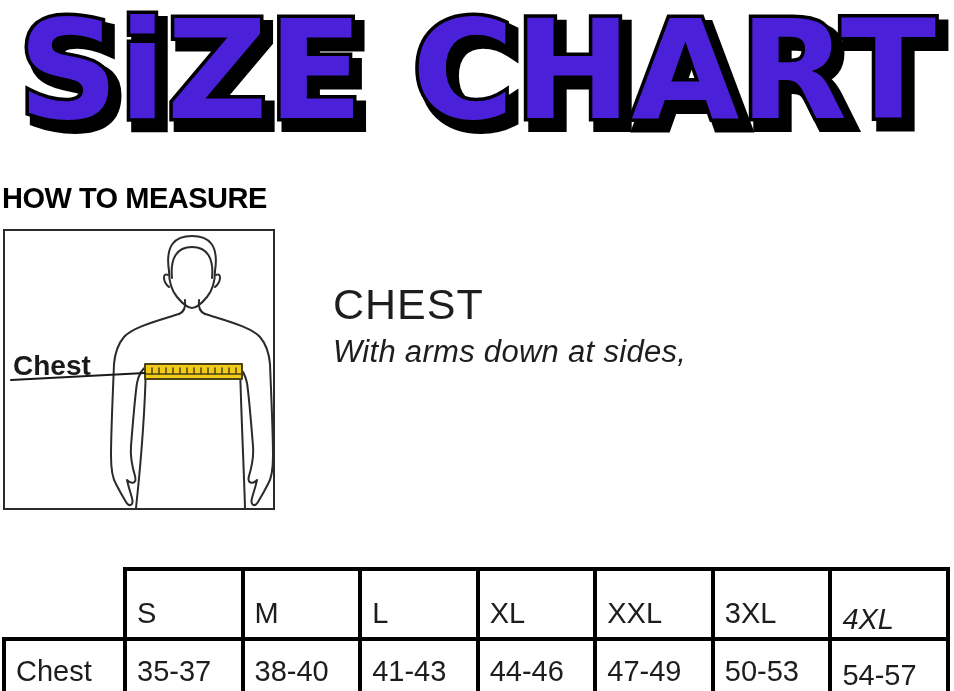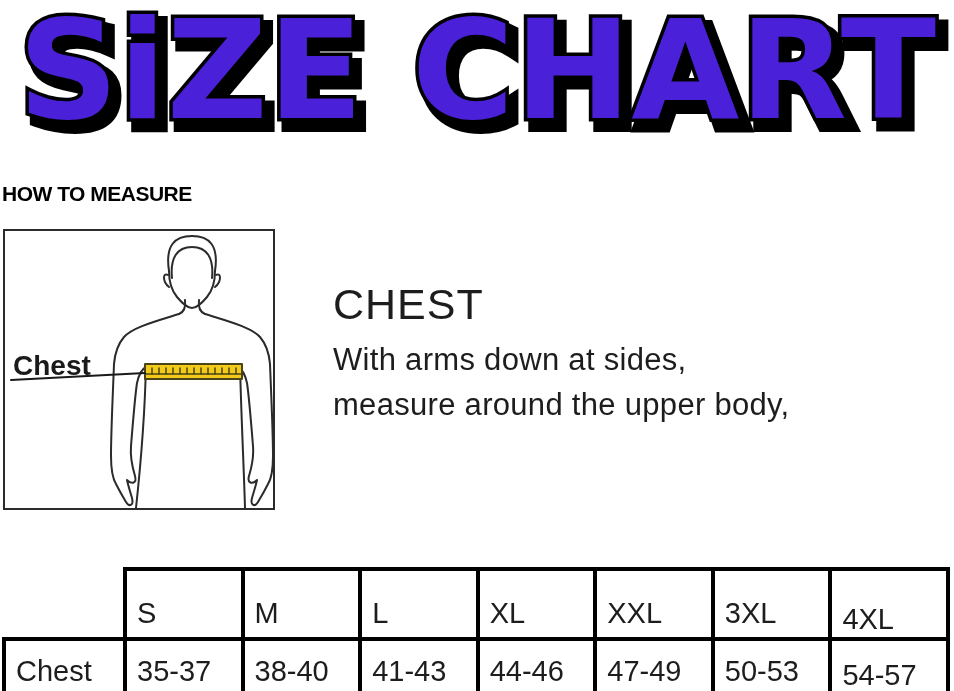--- a/index.html
+++ b/index.html
@@ -10,52 +10,52 @@
   
   .title-wrap{position:absolute;left:0;top:0;width:794px;height:160px;}
   .title-wrap svg{display:block;}
   .title-main{
     font-family:"DejaVu Sans", sans-serif;
     font-weight:bold;
   }
   
   .howto{
     position:absolute;left:2px;top:182px;
-    font-size:21px;font-weight:bold;letter-spacing:-0.5px;color:#000;
+    font-size:29px;font-weight:bold;letter-spacing:-0.5px;color:#000;
   }
   
   .figure-box{
     position:absolute;left:3px;top:229px;width:272px;height:281px;
     border:2px solid #2b2b2b;background:#fff;box-sizing:border-box;
   }
   .figure-box svg{display:block;}
   
   .instructions{position:absolute;left:333px;top:280px;width:615px;}
   .instructions h2{
     margin:0;font-size:43px;font-weight:400;letter-spacing:1px;color:#1d1d1d;
   }
   .instructions .line{
     font-size:31px;line-height:45px;font-weight:400;color:#1d1d1d;letter-spacing:0.3px;
   }
-  .instructions .lines{margin-top:8px;}
+  .instructions .lines{font-style:italic;}
   
   .size-table{
     position:absolute;left:2px;top:567px;width:948px;
     border-collapse:collapse;table-layout:fixed;
   }
   .size-table td,.size-table th{
     border:4px solid #000;background:#fff;
     vertical-align:bottom;text-align:left;
     font-size:29px;font-weight:400;color:#1d1d1d;
     padding:0 0 7px 10px;overflow:hidden;white-space:nowrap;
   }
   .size-table .hdr-row th{height:59px;box-sizing:content-box;}
   .size-table .data-row td{height:47px;box-sizing:content-box;}
   .size-table .blank{border:none;background:transparent;}
-  .size-table .hdr-row th:last-child{padding-bottom:1px;}
+  .size-table .hdr-row th:last-child{padding-bottom:1px;font-style:italic;}
   .size-table .data-row td:last-child{padding-bottom:3px;}
 </style>
 </head>
 <body>
 
 <div class="title-wrap">
   <svg width="954" height="160" viewBox="0 0 954 160">
     <text class="title-main" x="484" y="126" text-anchor="middle" font-size="138" textLength="918" lengthAdjust="spacingAndGlyphs" fill="#000000" stroke="#000000" stroke-width="12" paint-order="stroke">SiZE CHART</text>
     <text class="title-main" x="477" y="118" text-anchor="middle" font-size="138" textLength="918" lengthAdjust="spacingAndGlyphs" fill="#4a20d9" stroke="#000000" stroke-width="7" paint-order="stroke">SiZE CHART</text>
   </svg>
@@ -113,21 +113,20 @@
       <line x1="6" y1="149" x2="140" y2="142" stroke="#1a1a1a" stroke-width="2"></line>
       <text x="8" y="144" font-size="28" font-weight="bold" fill="#1a1a1a" stroke="none" font-family="&quot;Liberation Sans&quot;, sans-serif">Chest</text>
     </g>
   </svg>
 </div>
 
 <div class="instructions">
   <h2>CHEST</h2>
   <div class="lines">
     <div class="line">With arms down at sides,</div>
-    <div class="line">measure around the upper body,</div>
   </div>
 </div>
 
 <table class="size-table">
   <colgroup>
     <col style="width:121px">
     <col>
       <col>
       <col>
       <col>

